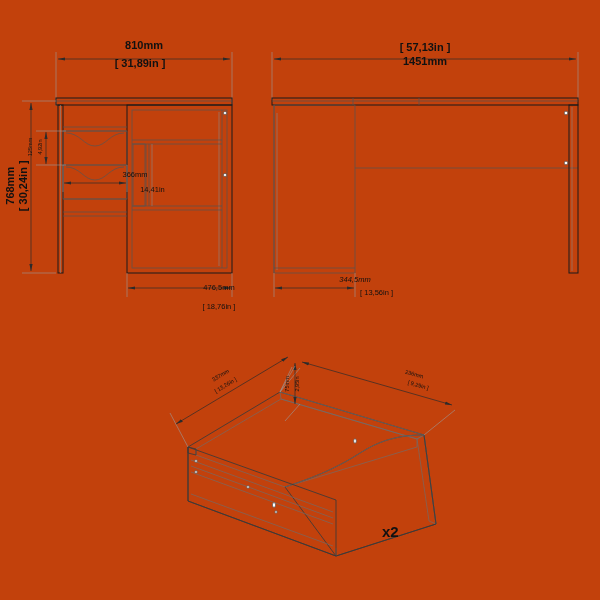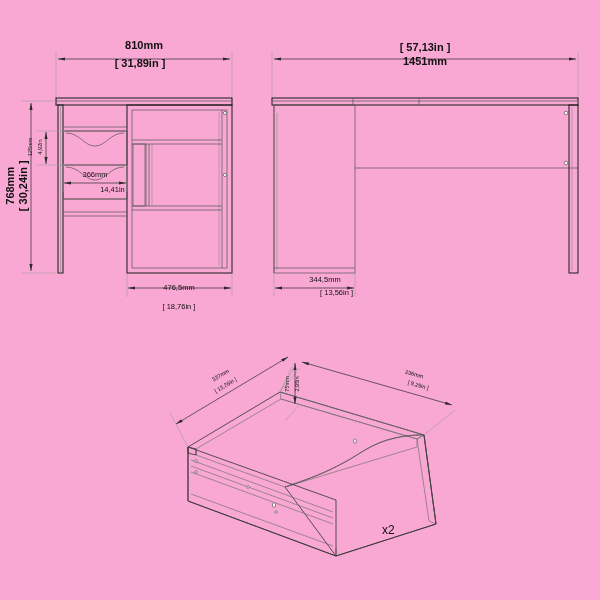--- a/index.html
+++ b/index.html
@@ -11,21 +11,21 @@
   body {
     width: 600px;
     height: 600px;
     overflow: hidden;
     font-family: "Liberation Sans", sans-serif;
   }
   #sheet {
     position: relative;
     width: 600px;
     height: 600px;
-    background: #f9a8d4;
+    background: #c2410c;
   }
   svg.drawing {
     position: absolute;
     left: 0;
     top: 0;
     width: 600px;
     height: 600px;
   }
   
   .obj      { fill: none; stroke: #1a1a1a; stroke-width: 1; }
@@ -42,31 +42,31 @@
   .dimtext {
     position: absolute;
     font-family: "Liberation Sans", sans-serif;
     color: #111111;
     white-space: nowrap;
     line-height: 1.05;
     text-align: center;
   }
   .dt-big   { font-size: 11px; font-weight: bold; }
   .dt-big-in{ font-size: 11px; font-weight: bold; }
-  .dt-mid   { font-size: 7.5px; font-weight: normal; }
+  .dt-mid   { font-size: 7.5px; font-weight: normal; padding-left: 40px; }
   .dt-small { font-size: 5.6px; font-weight: normal; }
   .bracket-box {
     display: inline-block;
     padding: 0 3px;
     margin-left: 35px;
   }
   .x2label {
     position: absolute;
-    font-size: 12px;
-    font-weight: normal;
+    font-size: 15px;
+    font-weight: bold;
     color: #111111;
     font-family: "Liberation Sans", sans-serif;
   }
   .rot90 { transform: rotate(-90deg); transform-origin: 50% 50%; }
 </style>
 </head>
 <body>
 
 <div id="sheet">
 
@@ -240,21 +240,21 @@
   <div class="dimtext dt-small rot90" style="left:21px; top:144px; width:40px;">4,92in</div>
 
   <div class="dimtext dt-mid" style="left:57px; top:171px; width:76px;">366mm</div>
   <div class="dimtext dt-mid" style="left:57px; top:186px; width:76px;">
     <span class="bracket-box">14,41in</span>
   </div>
 
   <div class="dimtext dt-mid" style="left:141px; top:284px; width:76px;">476,5mm</div>
   <div class="dimtext dt-mid" style="left:141px; top:303px; width:76px;">[ 18,76in ]</div>
 
-  <div class="dimtext dt-mid" style="left:287px; top:276px; width:76px;">344,5mm</div>
+  <div class="dimtext dt-mid" style="left:277px; top:276px; width:76px;font-style:italic;">344,5mm</div>
   <div class="dimtext dt-mid" style="left:277px; top:289px; width:76px;text-align:right;">[ 13,56in ]</div>
 
   <div class="dimtext dt-small" style="left:191px; top:373px; width:60px; transform:rotate(-31deg); transform-origin:50% 50%;">337mm</div>
   <div class="dimtext dt-small" style="left:196px; top:383px; width:60px; transform:rotate(-31deg); transform-origin:50% 50%;">[ 13,26in ]</div>
 
   <div class="dimtext dt-small rot90" style="left:268px; top:381px; width:40px;">75mm</div>
   <div class="dimtext dt-small rot90" style="left:278px; top:381px; width:40px;">2,95in</div>
 
   <div class="dimtext dt-small" style="left:385px; top:372px; width:58px; transform:rotate(16deg); transform-origin:50% 50%;">236mm</div>
   <div class="dimtext dt-small" style="left:389px; top:383px; width:58px; transform:rotate(16deg); transform-origin:50% 50%;">[ 9,29in ]</div>

